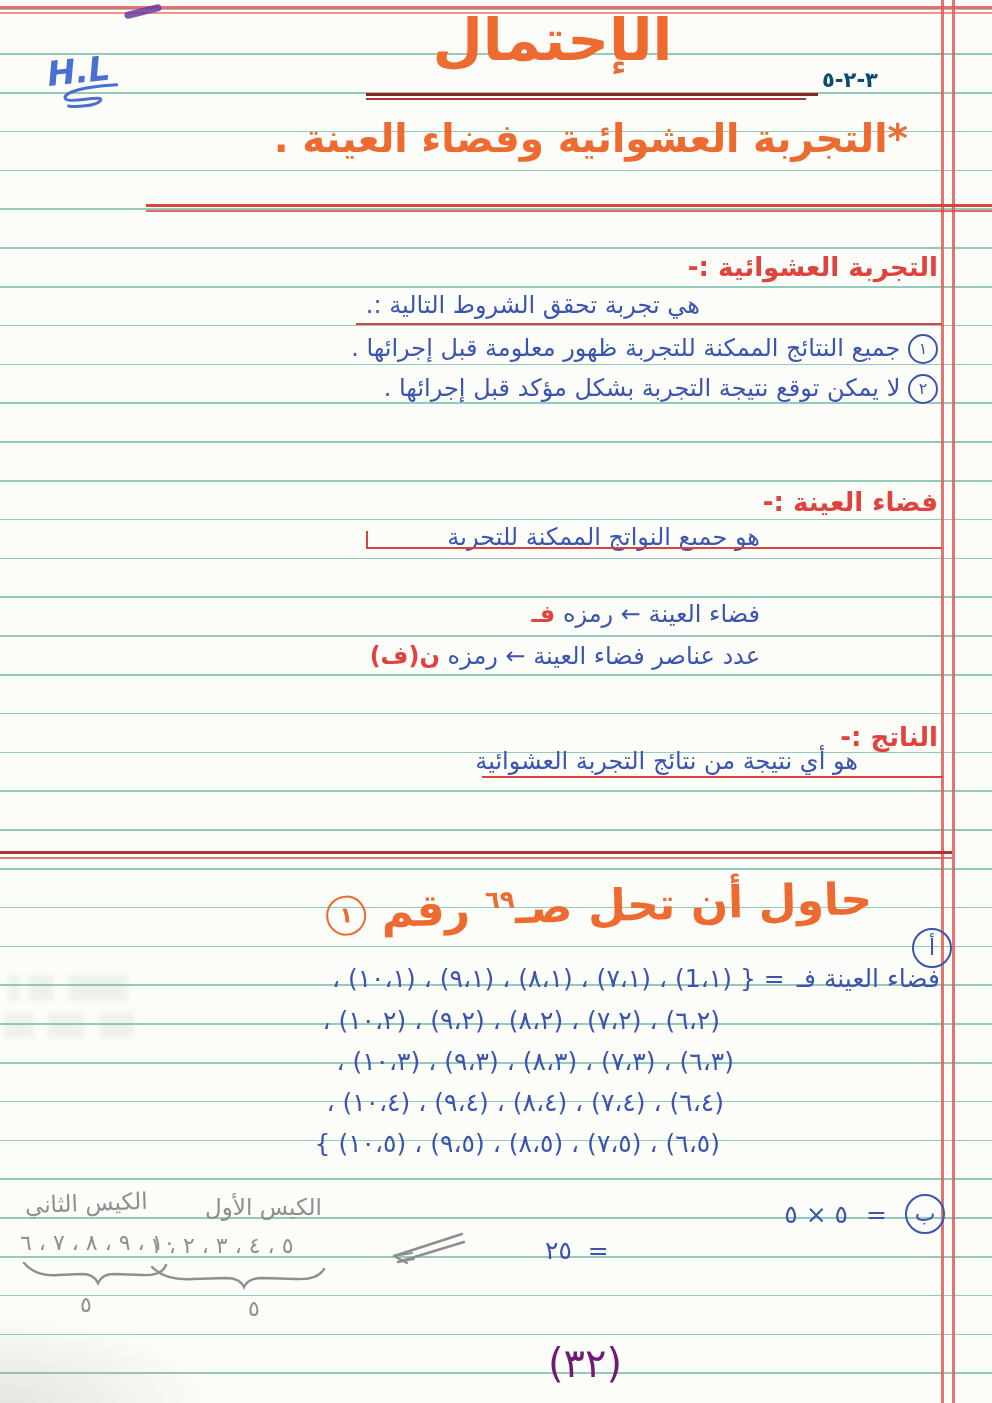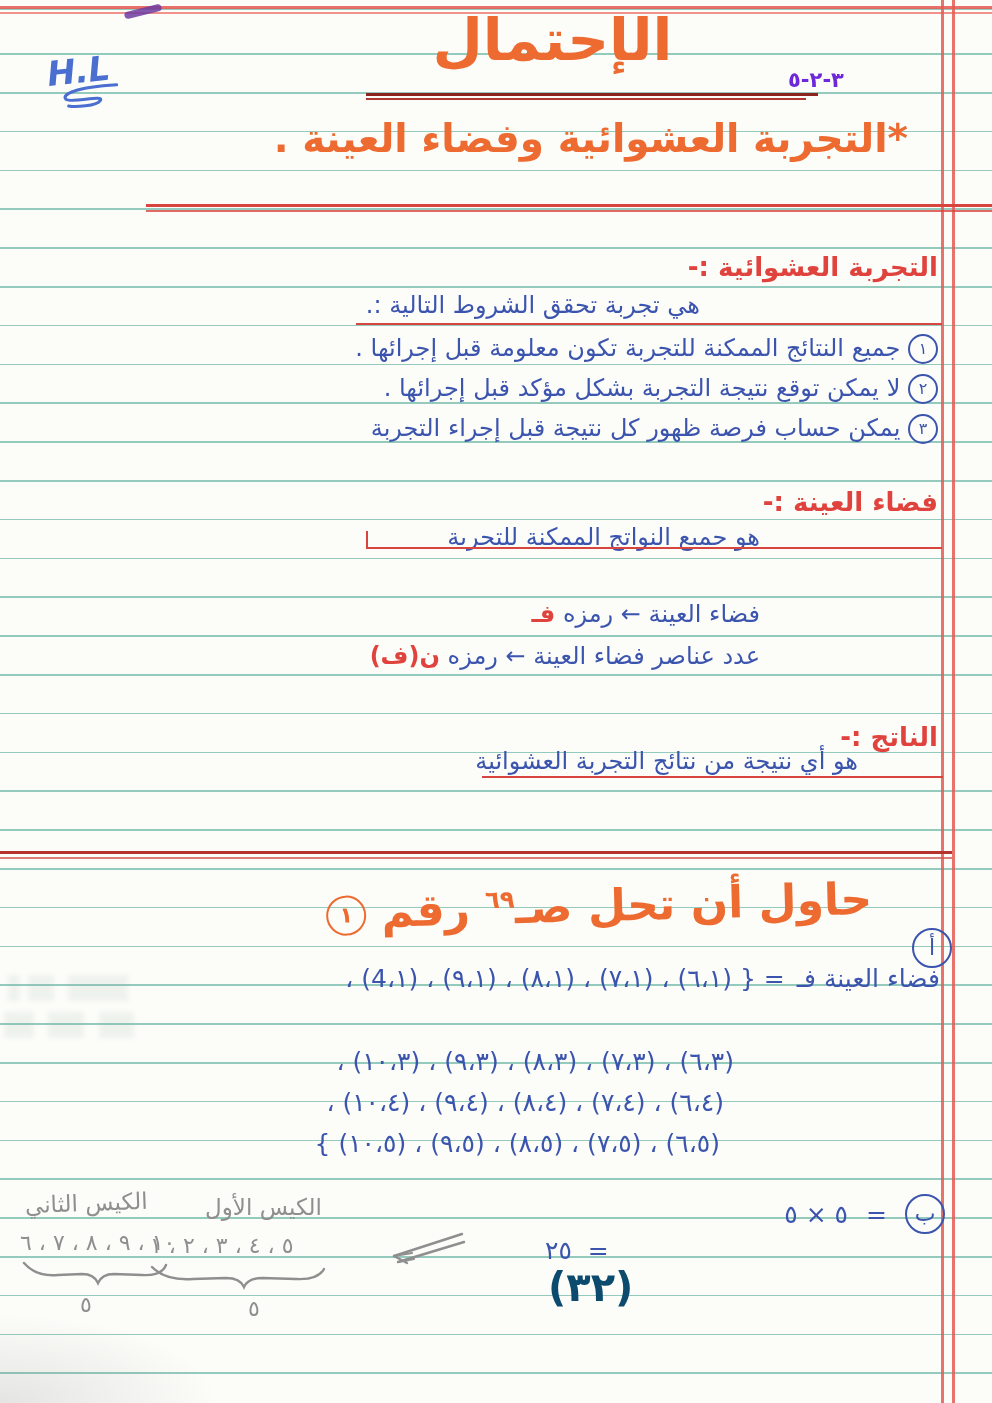--- a/index.html
+++ b/index.html
@@ -62,49 +62,45 @@
 
   <div class="abs" style="left:48px;top:50px;color:#4a6fd0;font-size:34px;font-weight:bold;font-style:italic;transform:rotate(-6deg);">
     <span>H.L</span>
     <svg width="70" height="26" viewBox="0 0 70 26" style="display:block;margin:-6px 0 0 6px;">
       <path d="M62 4 C 20 2, 6 8, 10 13 C 14 18, 50 12, 44 18 C 40 23, 18 22, 12 20" fill="none" stroke="#4a6fd0" stroke-width="3" stroke-linecap="round"></path>
     </svg>
   </div>
 
   <div class="abs title orange rtl" style="left:380px;top:6px;width:345px;text-align:center;"><span>الإحتمال</span></div>
 
-  <div class="abs ltr" style="left:788px;top:68px;font-size:21px;font-weight:bold;color:#6d28d9;">٣-٢-٥</div>
+  <div class="abs ltr" style="left:822px;top:68px;font-size:21px;font-weight:bold;color:#0c4a6e;">٣-٢-٥</div>
 
   <div class="abs" style="left:366px;top:93px;width:452px;height:2.5px;background:#8e241f;"></div>
   <div class="abs" style="left:366px;top:98px;width:440px;height:2px;background:#b03631;"></div>
 
   <div class="abs subtitle orange rtl" style="right:84px;top:116px;">
     <span>*</span><span>التجربة العشوائية وفضاء العينة .</span>
   </div>
 
   <div class="hline" style="left:146px;top:204px;width:846px;height:2.5px;"></div>
   <div class="hline" style="left:146px;top:210px;width:846px;height:2px;opacity:.8;"></div>
 
   <div class="abs heading red rtl" style="right:54px;top:252px;">التجربة العشوائية :-</div>
 
   <div class="abs body-line blue rtl" style="right:292px;top:291px;">هي تجربة تحقق الشروط التالية :.</div>
 
   <div class="hline" style="left:356px;top:323px;width:586px;"></div>
 
   <div class="abs body-line blue rtl" style="right:54px;top:334px;">
     <span class="circle">١</span>
-    <span>جميع النتائج الممكنة للتجربة تكون معلومة قبل إجرائها .</span>
+    <span>جميع النتائج الممكنة للتجربة ظهور معلومة قبل إجرائها .</span>
   </div>
   <div class="abs body-line blue rtl" style="right:54px;top:374px;">
     <span class="circle">٢</span>
     <span>لا يمكن توقع نتيجة التجربة بشكل مؤكد قبل إجرائها .</span>
-  </div>
-  <div class="abs body-line blue rtl" style="right:54px;top:414px;">
-    <span class="circle">٣</span>
-    <span>يمكن حساب فرصة ظهور كل نتيجة قبل إجراء التجربة</span>
   </div>
 
   <div class="abs heading red rtl" style="right:54px;top:487px;">فضاء العينة :-</div>
 
   <div class="abs body-line blue rtl" style="right:232px;top:523px;">هو جميع النواتج الممكنة للتجربة</div>
 
   <div class="hline" style="left:366px;top:547px;width:576px;"></div>
   <div class="abs" style="left:366px;top:531px;width:2px;height:17px;background:#d8453f;"></div>
 
   <div class="abs body-line blue rtl" style="right:232px;top:600px;">
@@ -130,22 +126,25 @@
     <span>حاول أن تحل صـ</span><sup>٦٩</sup>
     <span>رقم</span>
     <span class="circle big">١</span>
   </div>
 
   <div class="abs blue" style="left:912px;top:928px;">
     <span class="circle big">أ</span>
   </div>
 
   <div class="abs math blue row-flex" style="right:52px;top:964px;">
-    <span class="ltr">، (4،١) ، (٩،١) ، (٨،١) ، (٧،١) ، (٦،١) } =</span>
+    <span class="ltr">، (١٠،١) ، (٩،١) ، (٨،١) ، (٧،١) ، (1،١) } =</span>
     <span class="rtl">فضاء العينة فـ</span>
+  </div>
+  <div class="abs math blue row-flex" style="right:272px;top:1006px;">
+    <span class="ltr">، (١٠،٢) ، (٩،٢) ، (٨،٢) ، (٧،٢) ، (٦،٢)</span>
   </div>
   <div class="abs math blue row-flex" style="right:258px;top:1047px;">
     <span class="ltr">، (١٠،٣) ، (٩،٣) ، (٨،٣) ، (٧،٣) ، (٦،٣)</span>
   </div>
   <div class="abs math blue row-flex" style="right:268px;top:1088px;">
     <span class="ltr">، (١٠،٤) ، (٩،٤) ، (٨،٤) ، (٧،٤) ، (٦،٤)</span>
   </div>
   <div class="abs math blue row-flex" style="right:272px;top:1129px;">
     <span class="ltr">{ (١٠،٥) ، (٩،٥) ، (٨،٥) ، (٧،٥) ، (٦،٥)</span>
   </div>
@@ -175,20 +174,20 @@
 
   <div class="abs pencil" style="left:248px;top:1296px;font-size:22px;">٥</div>
   <div class="abs pencil" style="left:80px;top:1292px;font-size:22px;">٥</div>
 
   <svg class="abs" width="84" height="38" viewBox="0 0 84 38" style="left:382px;top:1230px;">
     <path d="M80 4 L 12 26" fill="none" stroke="#8f8f8f" stroke-width="2.4" stroke-linecap="round"></path>
     <path d="M82 12 L 16 32" fill="none" stroke="#8f8f8f" stroke-width="2.4" stroke-linecap="round"></path>
     <path d="M12 26 L 30 23 M12 26 L 25 33 M16 32 L 32 29" fill="none" stroke="#8f8f8f" stroke-width="2.2" stroke-linecap="round"></path>
   </svg>
 
-  <div class="abs ltr" style="left:548px;top:1264px;font-size:40px;font-weight:bold;color:#0c4a6e;">(٣٢)</div>
+  <div class="abs ltr" style="left:548px;top:1340px;font-size:40px;font-weight:normal;color:#701a75;">(٣٢)</div>
 
   <div class="ghost" style="left:8px;top:975px;width:120px;height:26px;background:linear-gradient(90deg,#7f9f90 0 12px,transparent 12px 20px,#7f9f90 20px 46px,transparent 46px 60px,#7f9f90 60px 100px);"></div>
   <div class="ghost" style="left:4px;top:1012px;width:130px;height:26px;background:linear-gradient(90deg,#7f9f90 0 30px,transparent 30px 44px,#7f9f90 44px 80px,transparent 80px 95px,#7f9f90 95px 126px);"></div>
 
   <div class="corner-shade"></div>
 
 </div>
 
 </body></html>

